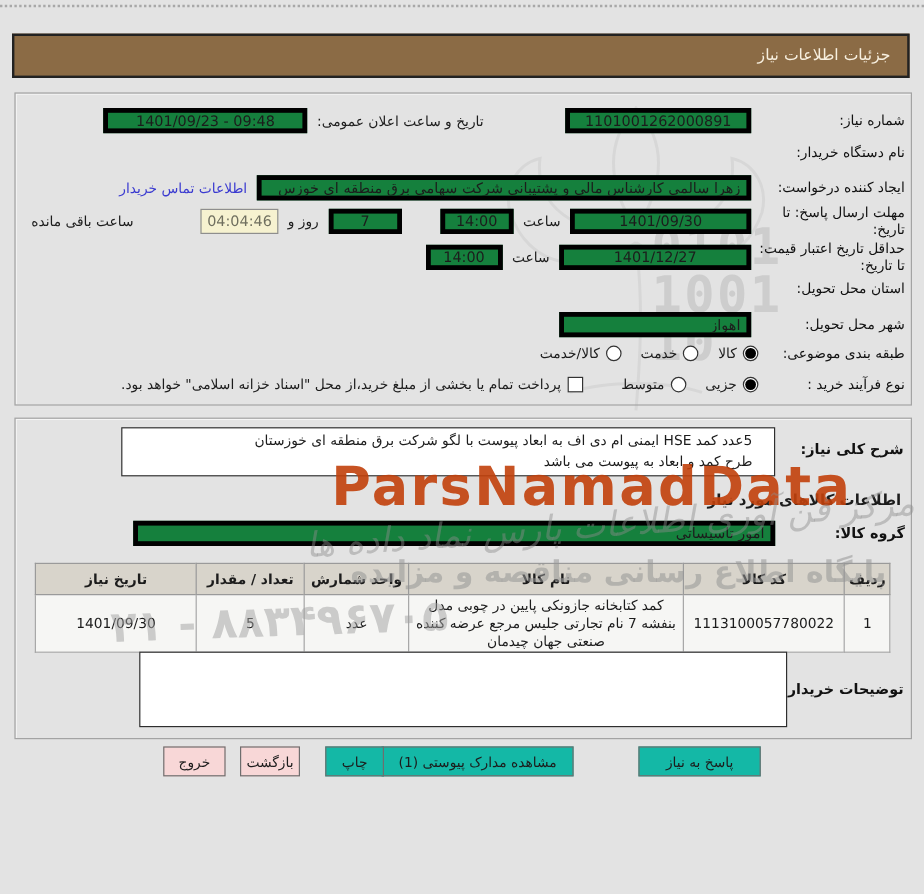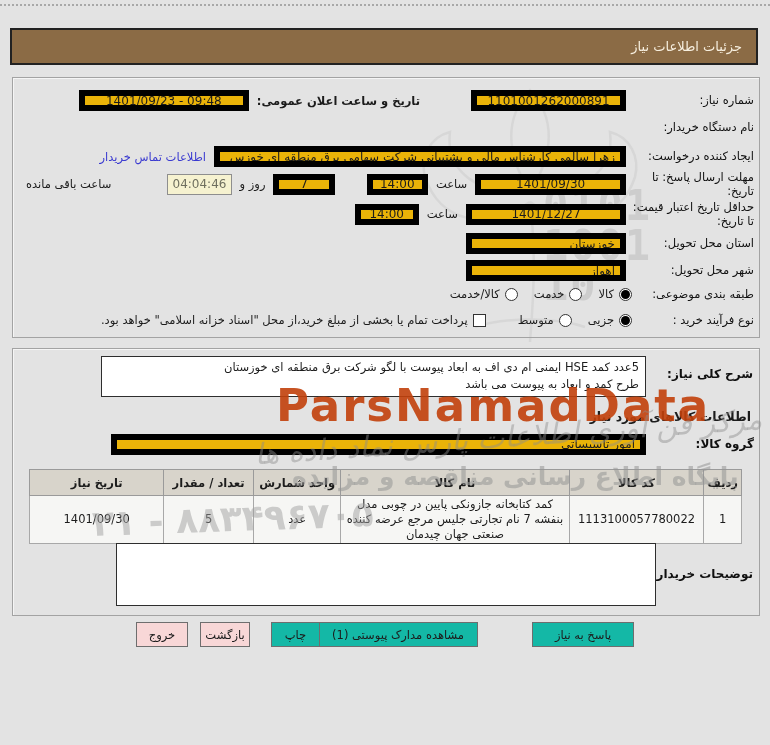--- a/index.html
+++ b/index.html
@@ -29,21 +29,21 @@
     background:transparent;
   }
   #panel-form { top:77px; height:261px; }
   #panel-details { top:348px; height:268px; }
 
   .frow { position:absolute; right:5px; left:5px; display:flex; align-items:center; z-index:3; }
   .flabel { width:122px; flex-shrink:0; font-size:11.5px; line-height:1.25; color:#111; }
   .blabel { font-weight:bold; font-size:12px; color:#111; }
 
   .ibox {
-    background:#eab308; border:6px solid #000000; height:21px;
+    background:#15803d; border:4px solid #000000; height:21px;
     display:flex; align-items:center; padding:0 5px;
     font-size:12px; white-space:nowrap; overflow:hidden;
   }
   .center { justify-content:center; }
   .countdown { background:#f6f2d0; border:1px solid #8e8e8e; color:#6f6f5f;margin-left:48px; }
   .inline-lbl { font-size:11.5px; margin:0 8px; white-space:nowrap; }
   .link { color:#3a3ad0; font-size:11.5px; margin-right:8px; white-space:nowrap; cursor:pointer; }
 
   
   .radio {
@@ -52,21 +52,21 @@
     flex-shrink:0;
   }
   .radio .dot { width:9px; height:9px; border-radius:50%; background:transparent; }
   .radio.checked .dot { background:#000; }
   .checkbox { width:13px; height:13px; background:#fff; border:1px solid #333; flex-shrink:0; }
   .opt-lbl { font-size:11.5px; margin:0 5px 0 16px; white-space:nowrap; }
 
   
   .desc-box {
     position:absolute; top:7px; right:113px; width:545px; height:41px; z-index:3;
-    background:#fff; border:1px solid #2e2e2e; padding:2px 6px;
+    background:#fff; border:1px solid #2e2e2e; padding:2px 18px;
     font-size:11.5px; line-height:17px; overflow:hidden;
   }
   .desc-label { position:absolute; top:18px; right:6px; z-index:3; }
   .goods-heading { position:absolute; top:60px; right:8px; z-index:3; font-weight:bold; font-size:12.5px;text-align:center; }
   .group-row { top:84px; height:22px; }
   .group-box { width:535px; }
 
   table.goods { position:absolute; top:120px; right:17px; width:713px; border-collapse:collapse; z-index:3; }
   table.goods th {
     background:#d8d4cb; border:1px solid #9a9a9a; height:26px;
@@ -145,21 +145,21 @@
 
 <div class="title-bar">
   <span>جزئیات اطلاعات نیاز</span>
 </div>
 
 <div class="panel" id="panel-form">
 
   <div class="frow" style="top:12px;">
     <span class="flabel">شماره نیاز:</span>
     <span class="ibox center" style="width:155px; margin-right:6px;" dir="ltr">1101001262000891</span>
-    <span class="inline-lbl" style="margin-right:51px;font-weight:bold;">تاریخ و ساعت اعلان عمومی:</span>
+    <span class="inline-lbl" style="margin-right:68px;">تاریخ و ساعت اعلان عمومی:</span>
     <span class="ibox center" style="width:170px;" dir="ltr">1401/09/23 - 09:48</span>
   </div>
 
   <div class="frow" style="top:42px;">
     <span class="flabel">نام دستگاه خریدار:</span>
   </div>
 
   <div class="frow" style="top:68px;">
     <span class="flabel">ایجاد کننده درخواست:</span>
     <span class="ibox" style="width:412px; margin-right:6px;">زهرا سالمی کارشناس مالی و پشتیبانی شرکت سهامی برق منطقه ای خوزس</span>
@@ -179,21 +179,20 @@
 
   <div class="frow" style="top:123px; height:26px;">
     <span class="flabel">حداقل تاریخ اعتبار قیمت: تا تاریخ:</span>
     <span class="ibox center" style="width:160px; margin-right:6px;" dir="ltr">1401/12/27</span>
     <span class="inline-lbl">ساعت</span>
     <span class="ibox center" style="width:64px;" dir="ltr">14:00</span>
   </div>
 
   <div class="frow" style="top:155px;">
     <span class="flabel">استان محل تحویل:</span>
-    <span class="ibox" style="width:160px; margin-right:6px;">خوزستان</span>
   </div>
 
   <div class="frow" style="top:182px;">
     <span class="flabel">شهر محل تحویل:</span>
     <span class="ibox" style="width:160px; margin-right:6px;">اهواز</span>
   </div>
 
   <div class="frow" style="top:209px;">
     <span class="flabel">طبقه بندی موضوعی:</span>
     <span class="radio checked">

